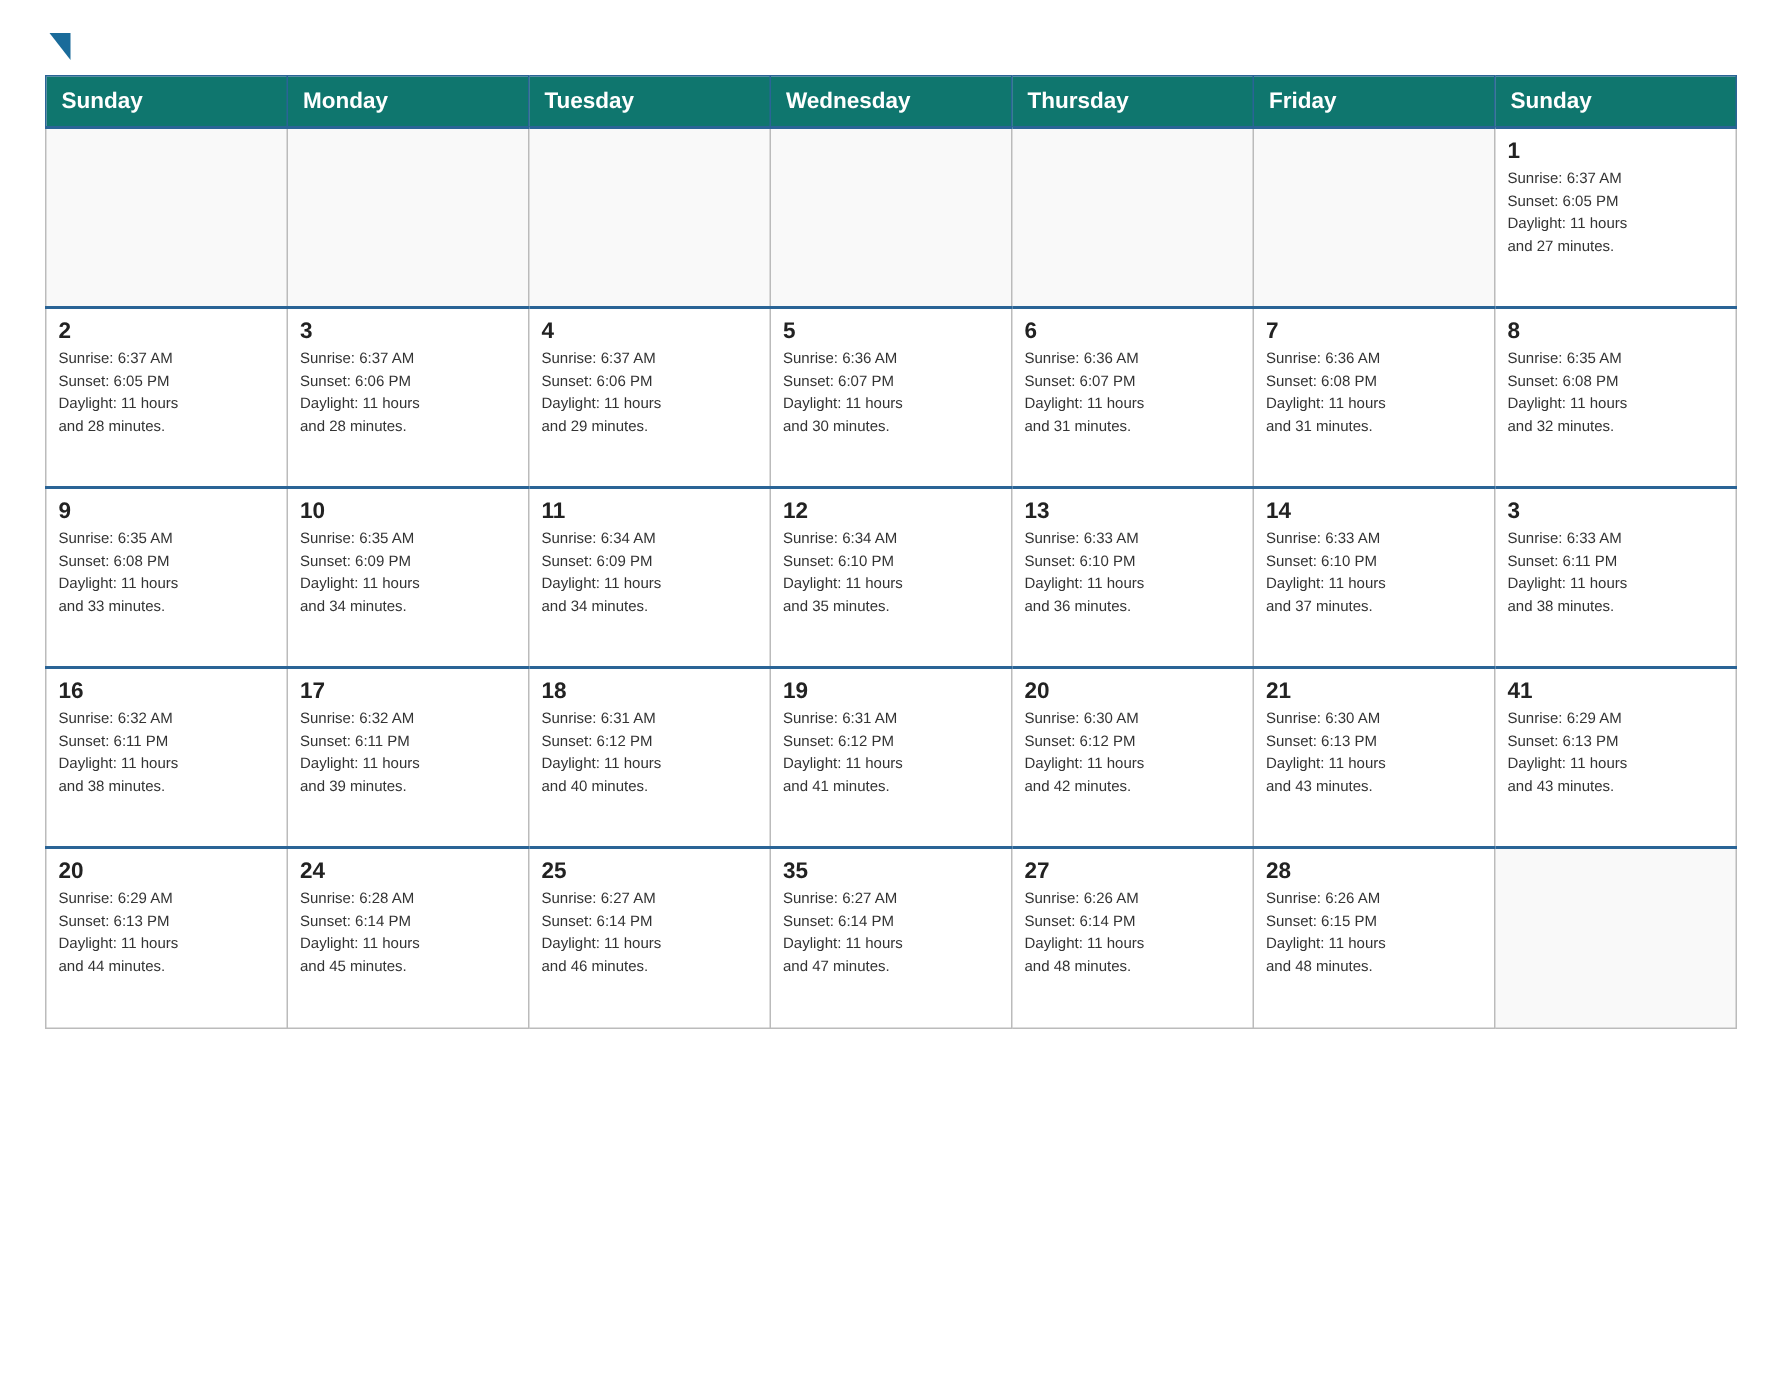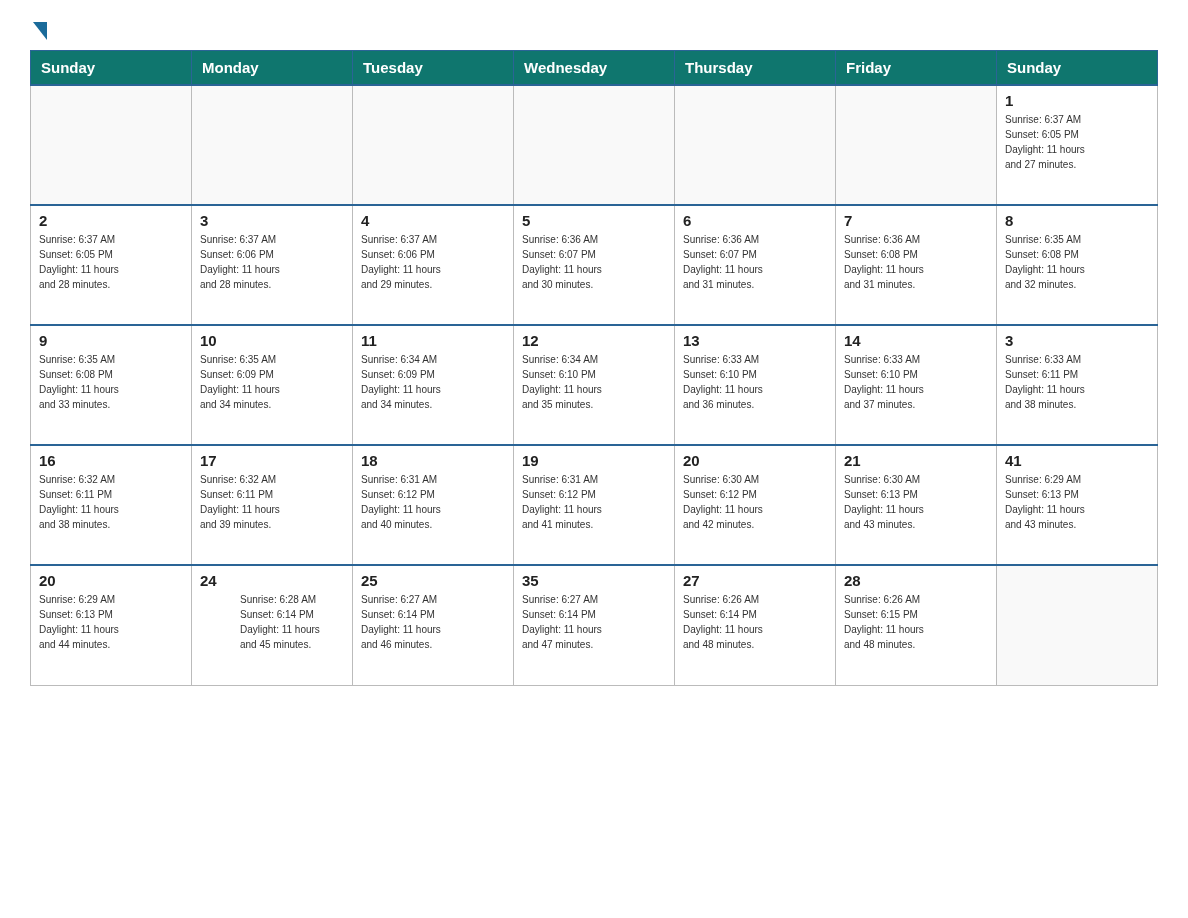--- a/index.html
+++ b/index.html
@@ -301,21 +301,21 @@
       <tr class="week-row">
         <td>
           <span class="day-number">20</span>
           <div class="day-info" style="white-space: pre-line;">Sunrise: 6:29 AM
 Sunset: 6:13 PM
 Daylight: 11 hours
 and 44 minutes.</div>
         </td>
         <td>
           <span class="day-number">24</span>
-          <div class="day-info" style="white-space: pre-line; margin-left: 40px;">Sunrise: 6:28 AM
+          <div class="day-info" style="white-space: pre-line;">Sunrise: 6:28 AM
 Sunset: 6:14 PM
 Daylight: 11 hours
 and 45 minutes.</div>
         </td>
         <td>
           <span class="day-number">25</span>
           <div class="day-info" style="white-space: pre-line;">Sunrise: 6:27 AM
 Sunset: 6:14 PM
 Daylight: 11 hours
 and 46 minutes.</div>

